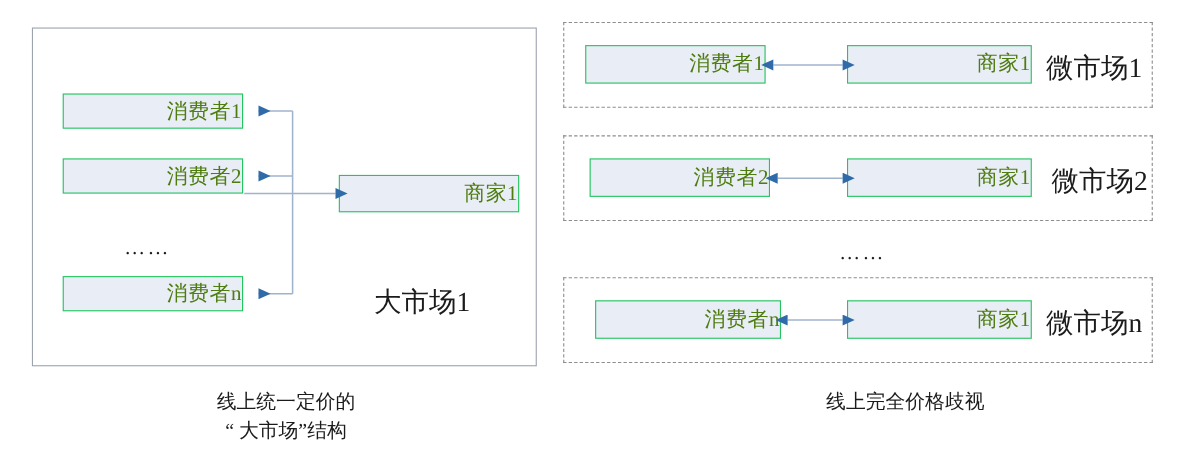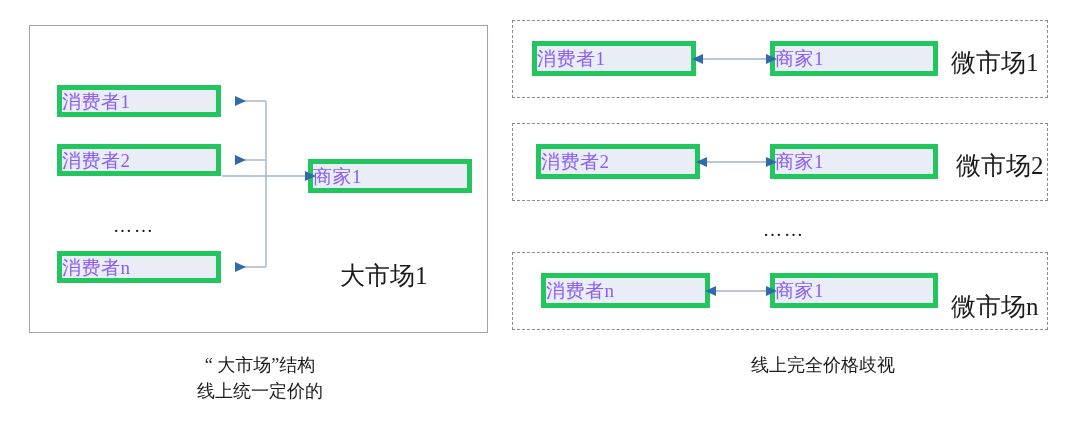--- a/index.html
+++ b/index.html
@@ -21,26 +21,26 @@
     left: 0; top: 0;
     width: 1080px;
     height: 433px;
   }
 
   
   .node {
     position: absolute;
     box-sizing: border-box;
     background: #e9edf5;
-    border: 5px solid #22c55e;
+    border: 1px solid #22c55e;
     display: flex;
     align-items: center;
-    justify-content: flex-start;
+    justify-content: flex-end;
     font-size: 19px;
-    color: #8b5cf6;
+    color: #4d7c0f;
     letter-spacing: 0.5px;
     line-height: 1;
   }
 
   
   .solid-frame {
     position: absolute;
     box-sizing: border-box;
     border: 1px solid #9aa3ae;
     background: #ffffff;
@@ -138,25 +138,25 @@
 
   <div class="ellipsis-dots" style="left:763px; top:220px;">……</div>
 
   <div class="dashed-frame" style="left:512px; top:252px; width:536px; height:78px;"></div>
   <div class="node" style="left:541px; top:273px; width:169px; height:35px;">
     <span>消费者n</span>
   </div>
   <div class="node" style="left:770px; top:273px; width:168px; height:35px;">
     <span>商家1</span>
   </div>
-  <div class="plain-label" style="left:951px; top:282px;margin-top:12px;">微市场n</div>
+  <div class="plain-label" style="left:951px; top:282px;">微市场n</div>
 
   <div class="caption" style="left:120px; top:352px; width:280px;">
+    <div>线上统一定价的</div>
     <div>“ 大市场”结构</div>
-    <div>线上统一定价的</div>
   </div>
 
   <div class="caption" style="left:683px; top:352px; width:280px;">
     <div>线上完全价格歧视</div>
   </div>
 
   <svg id="connectors" viewBox="0 0 1080 433">
     <defs>
       <marker id="arrL" markerWidth="12" markerHeight="12" refX="11" refY="5" orient="auto" markerUnits="userSpaceOnUse">
         <path d="M11,0 L11,10 L0,5 z" fill="#2f6ba8"></path>

